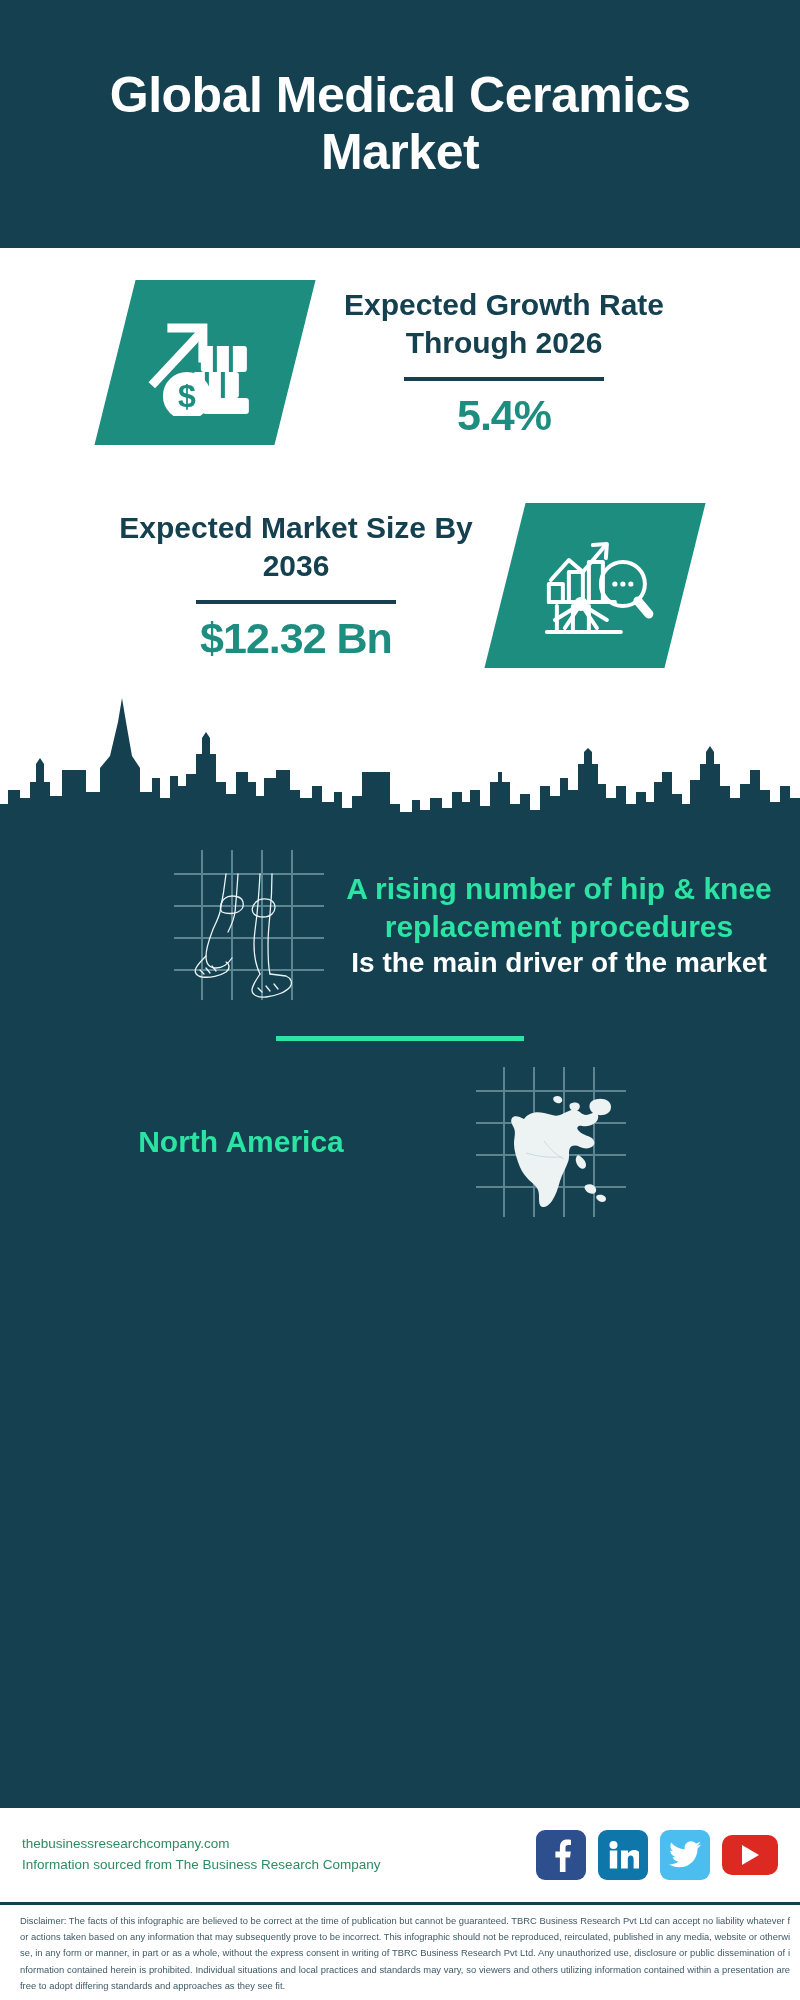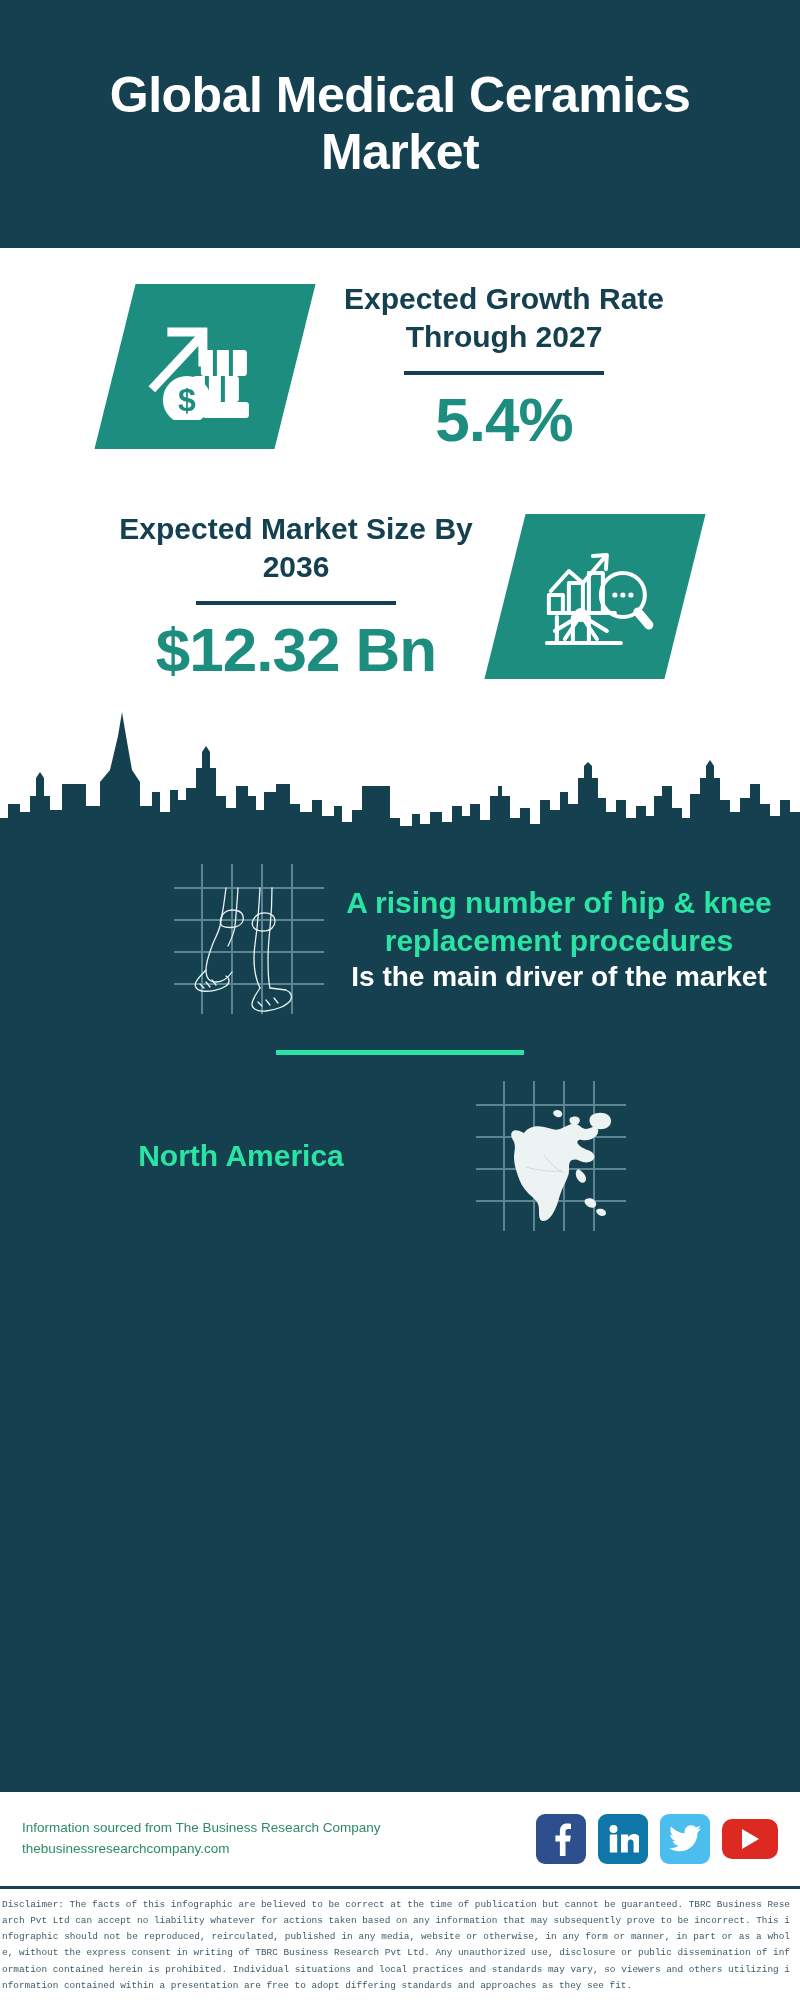--- a/index.html
+++ b/index.html
@@ -80,21 +80,21 @@
     line-height: 1.25;
   }
   .stat-divider {
     width: 200px;
     height: 4px;
     background: #14404F;
     margin: 16px auto 12px auto;
   }
   .stat-value {
     color: #1C8D7F;
-    font-size: 62px;
+    font-size: 43px;
     font-weight: bold;
     line-height: 1.05;
     letter-spacing: -1px;
   }
 
   .gap-between-stats { height: 58px; }
 
   
   .skyline-wrap {
     position: relative;
@@ -175,23 +175,22 @@
     width: 50px; height: 50px;
     border-radius: 9px;
     display: flex; align-items: center; justify-content: center;
   }
   .social-btn svg { display:block; }
 
   
   .disclaimer {
     background: #ffffff;
     border-top: 3px solid #14404F;
-    padding: 8px 10px 6px 2px;
-    flex: 0 0 auto;
-    font-family: Liberation Mono, monospace;
+    padding: 8px 10px 6px 20px;
+    flex: 0 0 auto;
   }
   .disclaimer p {
     color: #3E5A66;
     font-size: 9.4px;
     line-height: 1.72;
     text-align: justify;
     word-break: break-all;
   }
 </style>
 </head>
@@ -221,21 +220,21 @@
             <g fill="none" stroke="#1C8D7F" stroke-width="4">
               <path d="M70 40 L70 66 M86 40 L86 66"></path>
               <path d="M62 66 L62 92 M78 66 L78 92"></path>
             </g>
             <circle cx="42" cy="90" r="24" fill="#ffffff"></circle>
             <text x="42" y="101" font-size="32" font-weight="bold" fill="#1C8D7F" text-anchor="middle" font-family="Liberation Sans, sans-serif">$</text>
           </svg>
         </span>
       </div>
       <div class="stat-text">
-        <div class="stat-label">Expected Growth Rate Through 2027</div>
+        <div class="stat-label">Expected Growth Rate Through 2026</div>
         <div class="stat-divider"></div>
         <div class="stat-value">5.4%</div>
       </div>
     </div>
 
     <div class="gap-between-stats"></div>
 
     <div class="stat-row reverse">
       <div class="badge">
         <span class="glyph">
@@ -360,22 +359,22 @@
         </svg>
       </div>
       <div class="insight-text">
         <div class="insight-highlight">North America</div>
       </div>
     </div>
   </div>
 
   <div class="footer">
     <div class="footer-credit">
+      <div>thebusinessresearchcompany.com</div>
       <div>Information sourced from The Business Research Company</div>
-      <div>thebusinessresearchcompany.com</div>
     </div>
     <div class="social-row">
       <div class="social-btn" style="background:#2D4F8E">
         <svg width="30" height="34" viewBox="0 0 30 34">
           <path fill="#ffffff" d="M19.5 34 V19.5 H24 L24.8 13.6 H19.5 V10 C19.5 8.3 20 7.1 22.5 7.1 H25 V1.9
             C24.5 1.8 22.9 1.6 21 1.6 C17 1.6 13.9 4.1 13.9 9.3 V13.6 H9.4 V19.5 H13.9 V34 Z"></path>
         </svg>
       </div>
       <div class="social-btn" style="background:#0E76A8">
         <svg width="32" height="32" viewBox="0 0 32 32">

